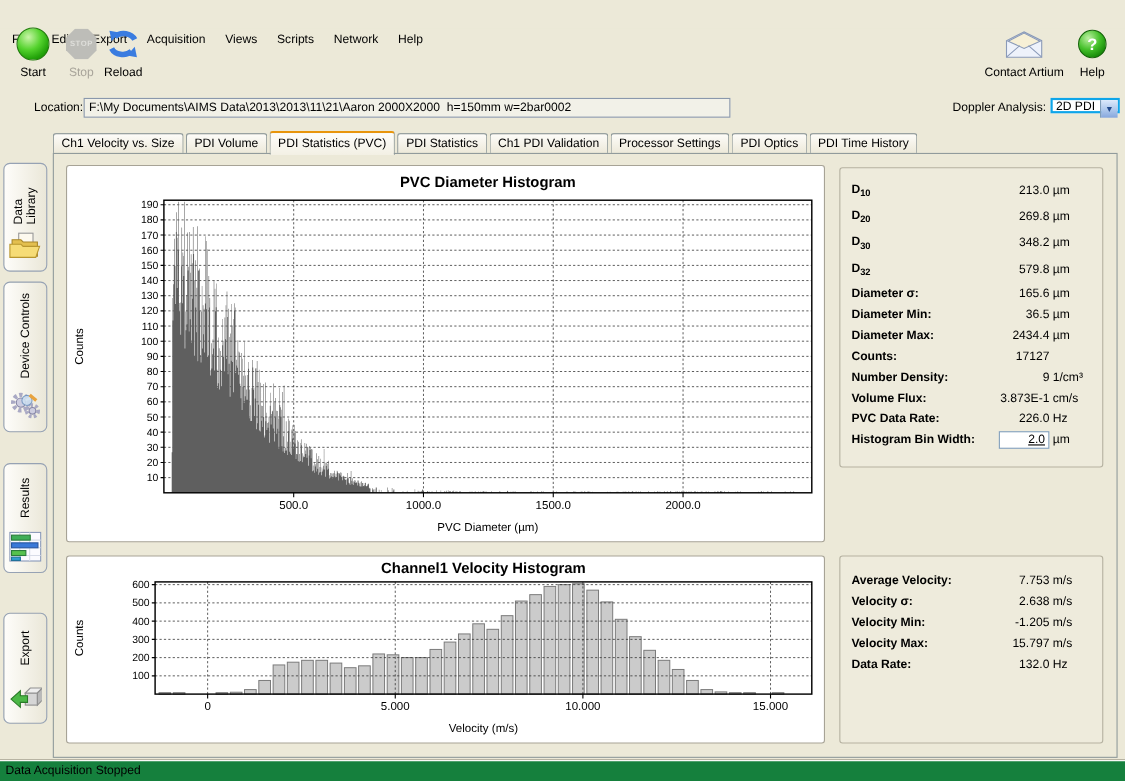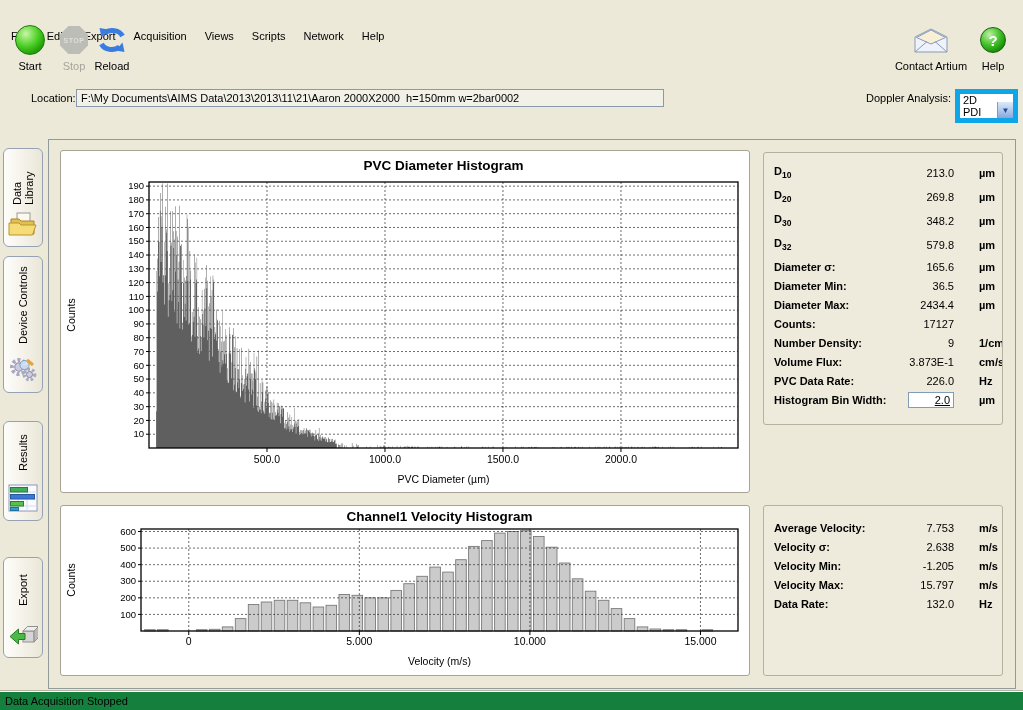--- a/index.html
+++ b/index.html
@@ -25,21 +25,21 @@
   .disabled-label{color:#a8a49a;}
   .help-ball{width:26px;height:26px;border-radius:50%;color:#fff;font-weight:bold;font-size:15px;line-height:26px;text-align:center;
     background:radial-gradient(circle at 35% 28%,#bdf0a2,#44c02a 45%,#1b8e0c 75%,#0f6e02);border:1px solid #15640a;}
 
   
   .locrow{position:absolute;left:0;top:85px;width:100%;height:26px;}
   .loc-label{position:absolute;left:8px;top:7px;margin-left:23px;}
   .loc-input{position:absolute;left:76px;top:4px;width:588px;height:18px;border:1px solid #8a98ac;background:#f2f1e8;
     font-family:inherit;font-size:11px;padding:1px 4px;white-space:pre;}
   .dop-label{position:absolute;right:72px;top:7px;}
-  .dop-select{position:absolute;right:5px;top:4px;width:63px;height:34px;border:5px solid #0ea5e9;background:#fff;display:flex;align-items:flex-end;cursor:default;}
+  .dop-select{position:absolute;right:5px;top:4px;width:63px;height:14px;border:2px solid #0ea5e9;background:#fff;display:flex;align-items:flex-start;cursor:default;}
   .dop-text{flex:1;padding-left:3px;}
   .dop-btn{width:16px;height:16px;border-left:1px solid #7f9db9;display:flex;align-items:center;justify-content:center;
     background:linear-gradient(#dce9fb,#a9c4ea 60%,#86a7dd);color:#234a8c;font-size:8px;}
 
   
   .sidebar-btn{position:absolute;left:3px;width:40px;border:1px solid #96a2b4;border-radius:6px;
     background:linear-gradient(to right,#fefdfa,#eae7d8);display:flex;flex-direction:column;align-items:center;cursor:default;}
   .sidebar-label{flex:1;display:flex;align-items:center;justify-content:center;
     writing-mode:vertical-rl;transform:rotate(180deg);padding:6px 0;}
   .sidebar-icon{margin-bottom:6px;}
@@ -56,21 +56,21 @@
   #chart1-panel{left:11px;top:10px;width:690px;height:343px;}
   #chart2-panel{left:11px;top:365px;width:690px;height:171px;}
   .stats-panel{position:absolute;background:#eeebdc;border:1px solid #b5b1a0;border-radius:3px;overflow:hidden;}
   #stats1-panel{left:714px;top:12px;width:240px;height:273px;padding:8px 8px 0 10px;}
   #stats2-panel{left:714px;top:365px;width:240px;height:171px;padding:12px 8px 0 10px;}
   .stat-row{display:flex;align-items:center;height:19px;}
   .stat-row.subrow{height:24px;}
   .stat-label{flex:1;font-weight:bold;white-space:nowrap;}
   .stat-label sub{font-size:8.5px;}
   .stat-value{width:62px;text-align:right;white-space:nowrap;}
-  .stat-unit{width:40px;padding-left:25px;font-weight:bold;white-space:nowrap;}
+  .stat-unit{width:40px;padding-left:3px;font-weight:normal;white-space:nowrap;}
   .bin-input{width:46px;height:16px;margin-left:auto;border:1px solid #7f9db9;background:#fff;
     font-family:inherit;font-size:11px;text-align:right;padding-right:3px;text-decoration:underline;}
 
   svg text{font-family:"Liberation Sans","DejaVu Sans",sans-serif;fill:#000;}
   .grid{stroke:#2e2e2e;stroke-width:.7;stroke-dasharray:2 2;}
   .frame{fill:none;stroke:#000;stroke-width:1.3;}
   .tick{stroke:#000;stroke-width:1;}
 
   
   .statusbar{position:absolute;left:0;bottom:0;width:100%;height:20px;background:#15803d;
@@ -180,20 +180,30 @@
         <div class="sidebar-label">Export</div>
         <div class="sidebar-icon"><svg width="30" height="27" viewBox="0 0 30 27">
             <rect x="15" y="9" width="11" height="11" fill="#d6d6d6" stroke="#909090"></rect>
             <path d="M15 9 l4.5 -4.5 h11 L26 9 Z" fill="#eeeeee" stroke="#909090"></path>
             <path d="M26 9 l4.5 -4.5 v11 L26 20 Z" fill="#b9b9b9" stroke="#909090"></path>
             <path d="M2 14.5 l8.5 -7.5 v4.5 h6.5 v6 h-6.5 v4.5 Z" fill="#4cb847" stroke="#2a7a28"></path>
           </svg></div>
       </div>
     </div>
 
+  <div class="tabstrip" id="tabstrip">
+      <div class="tab">Ch1 Velocity vs. Size</div>
+      <div class="tab">PDI Volume</div>
+      <div class="tab active">PDI Statistics (PVC)</div>
+      <div class="tab">PDI Statistics</div>
+      <div class="tab">Ch1 PDI Validation</div>
+      <div class="tab">Processor Settings</div>
+      <div class="tab">PDI Optics</div>
+      <div class="tab">PDI Time History</div>
+    </div>
 
   <div class="content">
     <div class="chart-panel" id="chart1-panel">
       <svg id="chart1-svg" width="688" height="341" viewBox="0 0 688 341">
           <line x1="88" x2="677" y1="283.2176165803109" y2="283.2176165803109" class="grid"></line>
           <line x1="88" x2="677" y1="269.43523316062175" y2="269.43523316062175" class="grid"></line>
           <line x1="88" x2="677" y1="255.65284974093265" y2="255.65284974093265" class="grid"></line>
           <line x1="88" x2="677" y1="241.87046632124353" y2="241.87046632124353" class="grid"></line>
           <line x1="88" x2="677" y1="228.0880829015544" y2="228.0880829015544" class="grid"></line>
           <line x1="88" x2="677" y1="214.3056994818653" y2="214.3056994818653" class="grid"></line>

